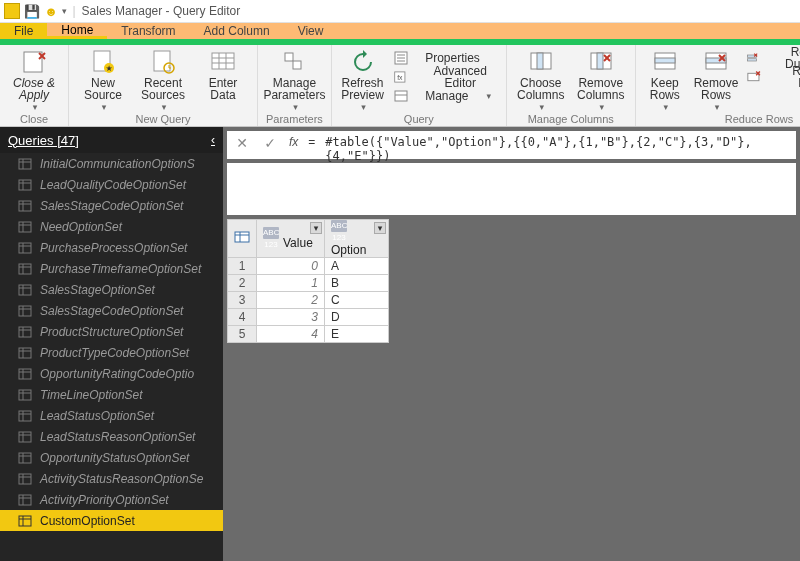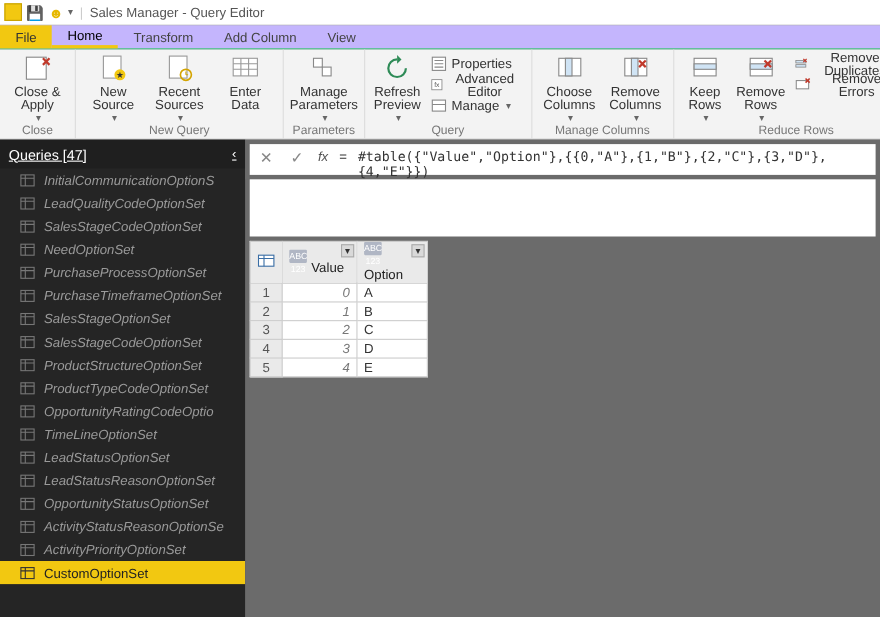--- a/index.html
+++ b/index.html
@@ -5,31 +5,31 @@
   * { box-sizing: border-box; }
   body { margin:0; font-family: "Segoe UI", Arial, sans-serif; font-size:12px; color:#333; background:#6b6b6b; width:800px; height:561px; overflow:hidden; }
   
   .titlebar { height:23px; background:#fff; display:flex; align-items:center; padding:0 4px; border-bottom:1px solid #e1e1e1; }
   .tb-icon { width:16px; height:16px; background:#f2c811; border:1px solid #c6a000; margin-right:4px; }
   .tb-qat { display:flex; align-items:center; gap:4px; color:#555; }
   .tb-qat span { font-size:13px; }
   .tb-sep { color:#ccc; margin:0 6px; }
   .tb-title { color:#555; }
   
-  .tabrow { height:22px; background:#c4b5fd; display:flex; align-items:stretch; border-bottom:1px solid #22c55e; }
+  .tabrow { height:22px; background:#fdba74; display:flex; align-items:stretch; border-bottom:6px solid #22c55e; }
   .tab { padding:0 14px; display:flex; align-items:center; color:#444; cursor:pointer; }
   .tab.file { background:#f2c811; color:#333; }
   .tab.active { border-bottom:3px solid #f2c811; padding-bottom:0; color:#000; }
   
   .ribbon { height:82px; background:#f3f3f3; border-bottom:1px solid #c6c6c6; display:flex; }
   .group { border-right:1px solid #dcdcdc; padding:4px 8px 2px 8px; display:flex; flex-direction:column; align-items:center; justify-content:space-between; }
   .group-body { display:flex; gap:8px; align-items:flex-start; flex:1; }
   .group-label { font-size:11px; color:#777; height:14px; text-align:center; }
   .rbtn { display:flex; flex-direction:column; align-items:center; width:52px; text-align:center; line-height:12px; color:#333; cursor:pointer; }
-  .rbtn.small { width:auto; flex-direction:row; gap:4px; height:18px; align-items:center; }
+  .rbtn.small { width:auto; flex-direction:row; gap:16px; height:18px; align-items:center; }
   .ricon { width:26px; height:26px; margin-bottom:2px; position:relative; }
   .ricon.sm { width:16px; height:16px; margin:0; }
   .arrow-down::after { content:"▾"; font-size:9px; color:#666; margin-left:2px; }
   .ricon svg { width:100%; height:100%; }
   .stack { display:flex; flex-direction:column; gap:1px; }
   
   .workspace { display:flex; height:434px; }
   
   .qpane { width:223px; background:#252525; color:#ccc; display:flex; flex-direction:column; }
   .qpane-head { height:26px; background:#1f1f1f; display:flex; align-items:center; justify-content:space-between; padding:0 8px; color:#fff; font-size:13px;text-decoration:underline; }
@@ -86,21 +86,21 @@
   <div class="group">
     <div class="group-body">
       <div class="rbtn arrow-down">
         <div class="ricon">
           <svg viewBox="0 0 26 26">
               <rect x="3" y="3" width="18" height="20" fill="#fff" stroke="#888"></rect>
               <line x1="18" y1="4" x2="24" y2="10" stroke="#c0392b" stroke-width="2"></line>
               <line x1="24" y1="4" x2="18" y2="10" stroke="#c0392b" stroke-width="2"></line>
             </svg>
         </div>
-        <span style="white-space:pre;">Close &amp;
+        <span style="white-space:pre;font-style:italic;">Close &amp;
 Apply</span>
       </div>
     </div>
     <div class="group-label">Close</div>
   </div>
 
   <div class="group">
     <div class="group-body">
       <div class="rbtn arrow-down">
         <div class="ricon"><svg viewBox="0 0 26 26">

